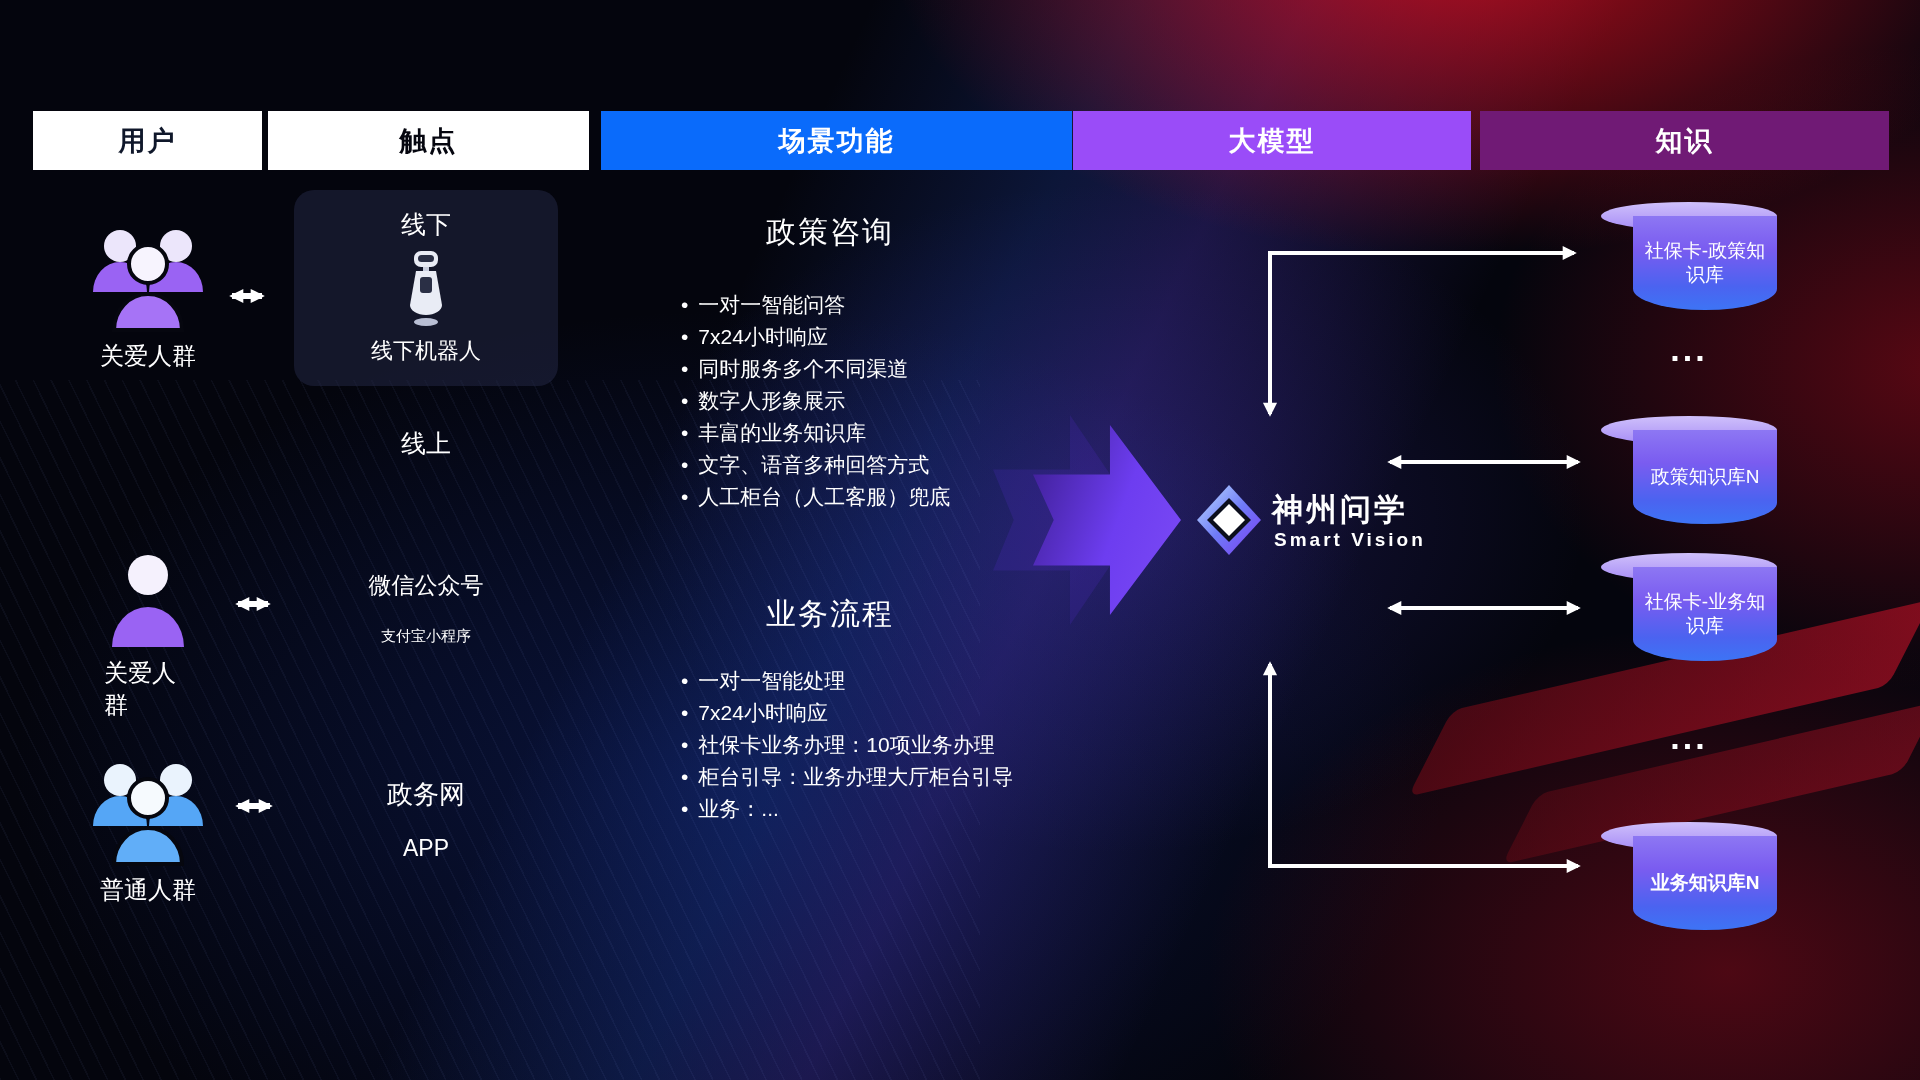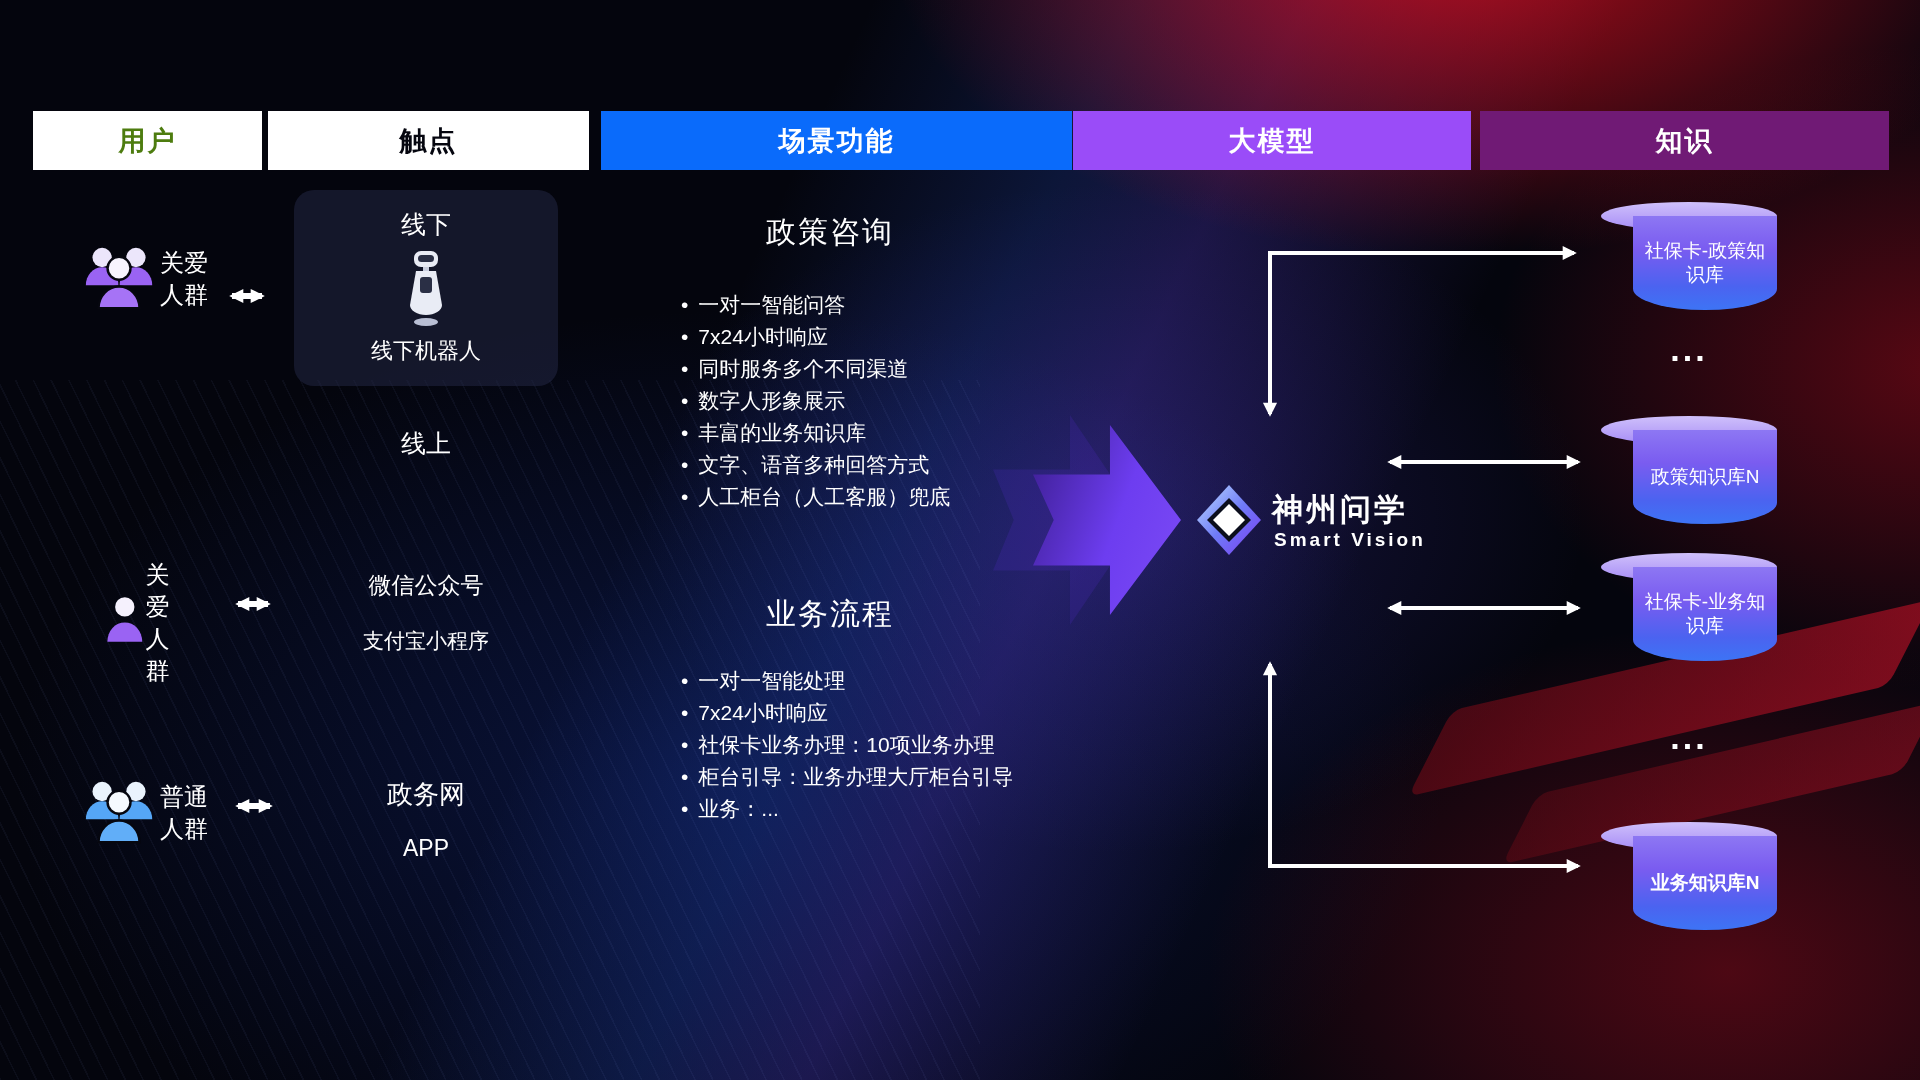--- a/index.html
+++ b/index.html
@@ -25,44 +25,44 @@
       pointer-events:none;
   }
   .ribbon { position:absolute; background:linear-gradient(90deg,#6f0a16,#c41127);
       transform:skewY(-13deg) skewX(-30deg); border-radius:10px; pointer-events:none; }
   #ribbon-1 { left:1430px; top:660px; width:480px; height:76px; opacity:0.60; }
   #ribbon-2 { left:1520px; top:752px; width:400px; height:62px; opacity:0.42; }
 
   
   .hd { position:absolute; top:111px; height:59px; display:flex; align-items:center; justify-content:center;
         font-size:27px; font-weight:700; letter-spacing:2px; }
-  #hd-users      { left:33px;   width:229px; background:#ffffff; color:#4d7c0f; }
+  #hd-users      { left:33px;   width:229px; background:#ffffff; color:#0f172a; }
   #hd-touch      { left:268px;  width:321px; background:#ffffff; color:#05060f; }
   #hd-functions  { left:601px;  width:471px; background:#0a6bfb; color:#ffffff; }
   #hd-model      { left:1073px; width:398px; background:#9a4cf8; color:#ffffff; }
   #hd-knowledge  { left:1480px; width:409px; background:#701a75; color:#ffffff; }
 
   
-  .user-block { position:absolute; display:flex; flex-direction:row; align-items:center; }
+  .user-block { position:absolute; display:flex; flex-direction:column; align-items:center; }
   #user-1 { left:78px;  top:218px; width:140px; }
   #user-2 { left:104px; top:551px; width:88px;  }
   #user-3 { left:78px;  top:752px; width:140px; }
   .user-label { margin-top:8px; color:#ffffff; font-size:24px; }
 
   
   .offline-box { position:absolute; left:294px; top:190px; width:264px; height:196px;
       background:rgba(34,38,68,0.55); border-radius:20px;
       display:flex; flex-direction:column; align-items:center; justify-content:space-between;
       padding:18px 0 20px; box-sizing:border-box; }
   .tp-title { color:#ffffff; font-size:25px; }
   .tp-caption { color:#ffffff; font-size:22px; }
   .tp-text { position:absolute; left:294px; width:264px; text-align:center; color:#ffffff; }
   #tp-online   { top:427px; font-size:25px; }
   #tp-wechat   { top:570px; font-size:23px; }
-  #tp-alipay   { top:627px; font-size:21px; }
+  #tp-alipay   { top:627px; font-size:15px; }
   #tp-gov      { top:777px; font-size:26px; }
   #tp-app      { top:835px; font-size:23px; }
 
   
   .func-title { position:absolute; left:640px; width:380px; text-align:center; color:#ffffff;
       font-size:30px; font-weight:500; letter-spacing:2px; }
   #func-title-1 { top:212px; }
   #func-title-2 { top:594px; }
   .func-list { position:absolute; left:681px; width:420px; }
   #func-list-1 { top:289px; }

